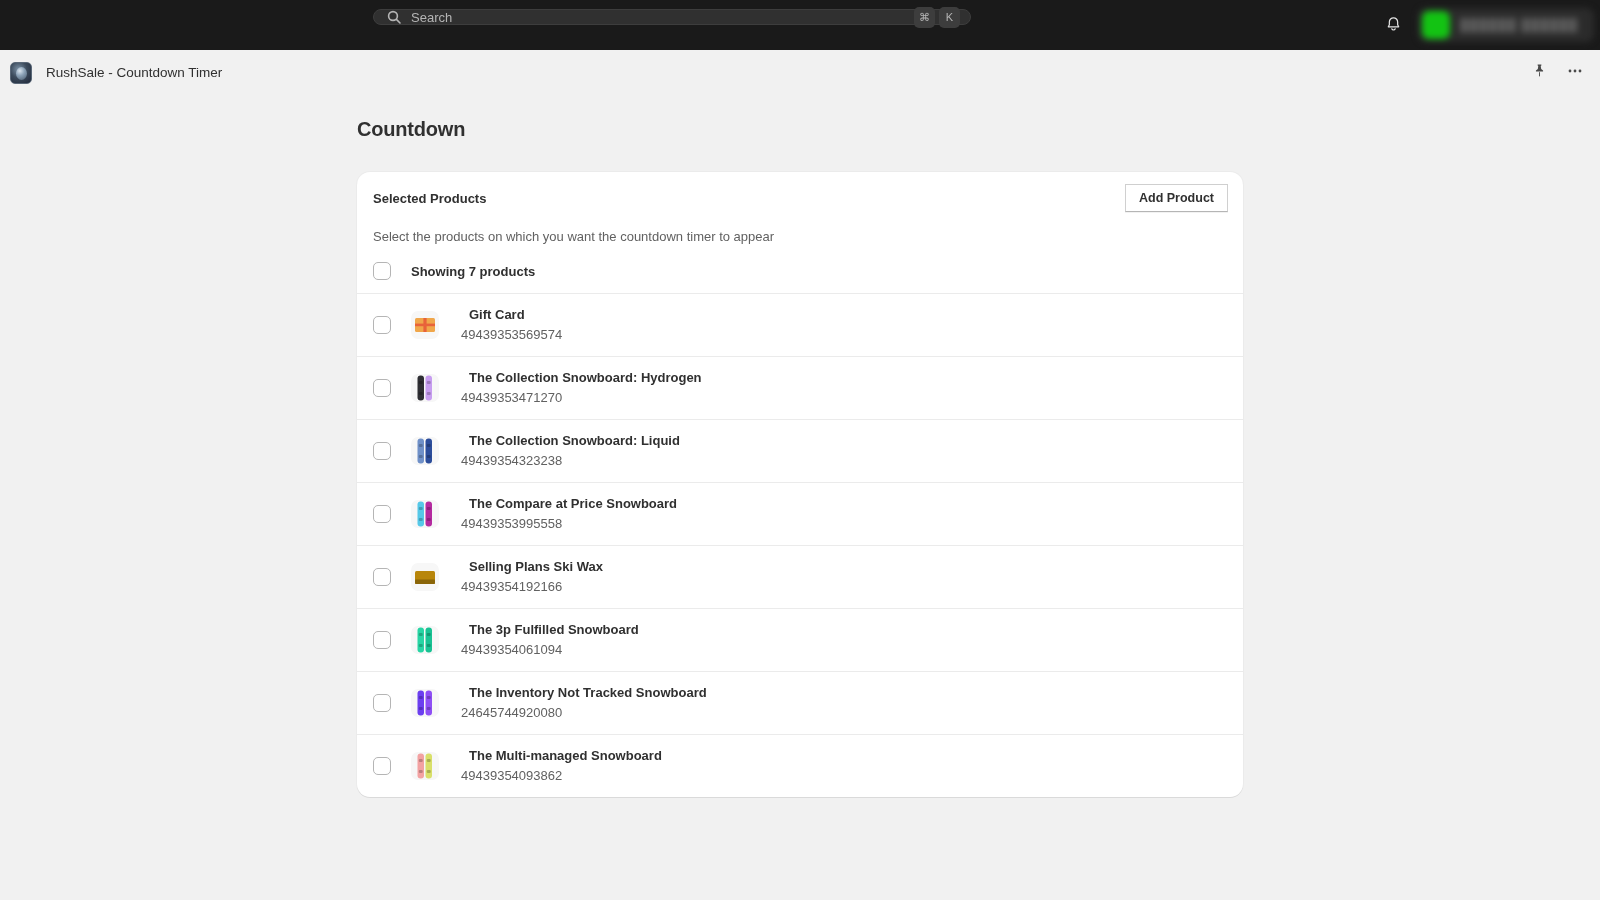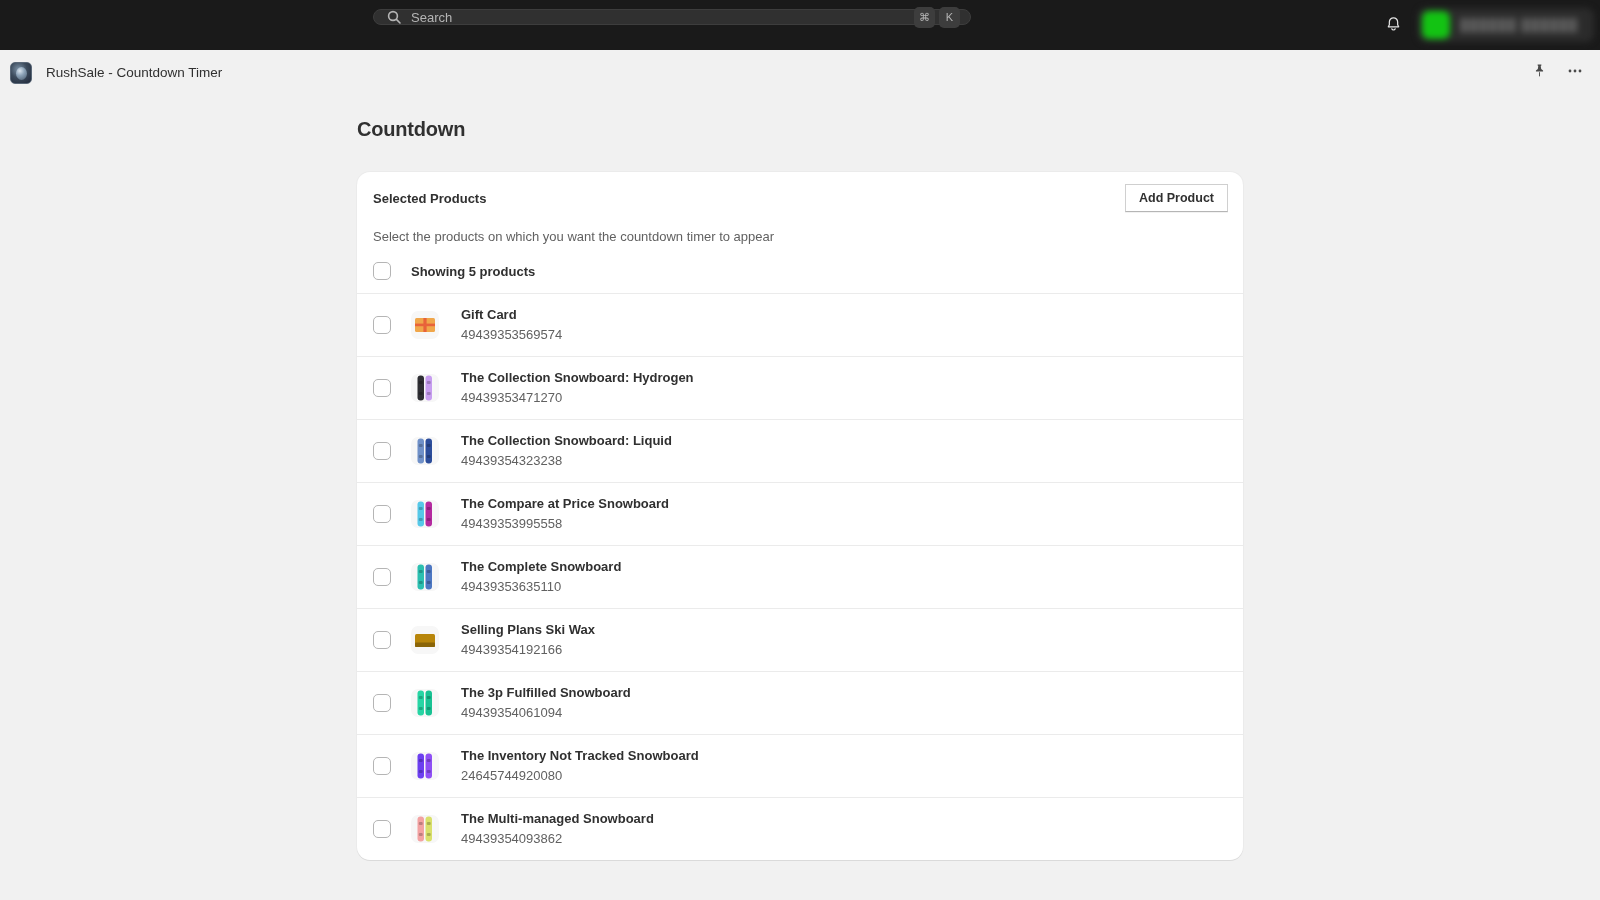--- a/index.html
+++ b/index.html
@@ -222,20 +222,21 @@
     overflow: hidden;
     position: relative;
   }
   .thumb svg { display:block; }
   .row-texts { margin-left: 22px; min-width: 0; }
   .row-title {
     font-size: 13px;
     font-weight: bold;
     color: #303030;
     line-height: 18px;
+    margin-left: 8px;
   }
   .row-id {
     font-size: 13px;
     color: #616161;
     line-height: 19px;
     margin-top: 1px;
   }
 </style>
 </head>
 <body>
@@ -304,21 +305,21 @@
     <div class="card">
       <div class="card-head">
         <div class="card-title">Selected Products</div>
         <button class="btn-secondary">Add Product</button>
       </div>
       <div class="card-sub">Select the products on which you want the countdown timer to appear</div>
 
       <div class="list">
         <div class="list-head">
           <div class="cbx"></div>
-          <div class="list-head-label">Showing 5 products</div>
+          <div class="list-head-label">Showing 7 products</div>
         </div>
         <div id="rows">
             <div class="row">
               <div class="cbx"></div>
               <div class="thumb">
                 <svg width="20" height="14" viewBox="0 0 20 14">
                   <rect x="0" y="0" width="20" height="14" rx="1.5" fill="#f0a64a"></rect>
                   <rect x="8.4" y="0" width="3.2" height="14" fill="#e8623a"></rect>
                   <rect x="0" y="5.6" width="20" height="2.6" fill="#e8623a"></rect>
                 </svg>
@@ -370,37 +371,20 @@
                   <rect x="8.5" y="0.5" width="6.5" height="25" rx="3" fill="#b52aa0"></rect>
                   <rect x="1.8" y="6" width="3.9" height="3" rx="1" fill="rgba(0,0,0,0.22)"></rect>
                   <rect x="1.8" y="17" width="3.9" height="3" rx="1" fill="rgba(0,0,0,0.22)"></rect>
                   <rect x="9.8" y="6" width="3.9" height="3" rx="1" fill="rgba(0,0,0,0.22)"></rect>
                   <rect x="9.8" y="17" width="3.9" height="3" rx="1" fill="rgba(0,0,0,0.22)"></rect>
                 </svg>
               </div>
               <div class="row-texts">
                 <div class="row-title">The Compare at Price Snowboard</div>
                 <div class="row-id">49439353995558</div>
-              </div>
-            </div>
-            <div class="row">
-              <div class="cbx"></div>
-              <div class="thumb">
-                <svg width="16" height="26" viewBox="0 0 16 26">
-                  <rect x="0.5" y="0.5" width="6.5" height="25" rx="3" fill="#2bbfb0"></rect>
-                  <rect x="8.5" y="0.5" width="6.5" height="25" rx="3" fill="#4d77c2"></rect>
-                  <rect x="1.8" y="6" width="3.9" height="3" rx="1" fill="rgba(0,0,0,0.22)"></rect>
-                  <rect x="1.8" y="17" width="3.9" height="3" rx="1" fill="rgba(0,0,0,0.22)"></rect>
-                  <rect x="9.8" y="6" width="3.9" height="3" rx="1" fill="rgba(0,0,0,0.22)"></rect>
-                  <rect x="9.8" y="17" width="3.9" height="3" rx="1" fill="rgba(0,0,0,0.22)"></rect>
-                </svg>
-              </div>
-              <div class="row-texts">
-                <div class="row-title">The Complete Snowboard</div>
-                <div class="row-id">49439353635110</div>
               </div>
             </div>
             <div class="row">
               <div class="cbx"></div>
               <div class="thumb">
                 <svg width="20" height="13" viewBox="0 0 20 13">
                   <rect x="0" y="0" width="20" height="13" rx="1.5" fill="#b8860b"></rect>
                   <rect x="0" y="8.5" width="20" height="4.5" rx="1" fill="#8a6508"></rect>
                 </svg>
               </div>

